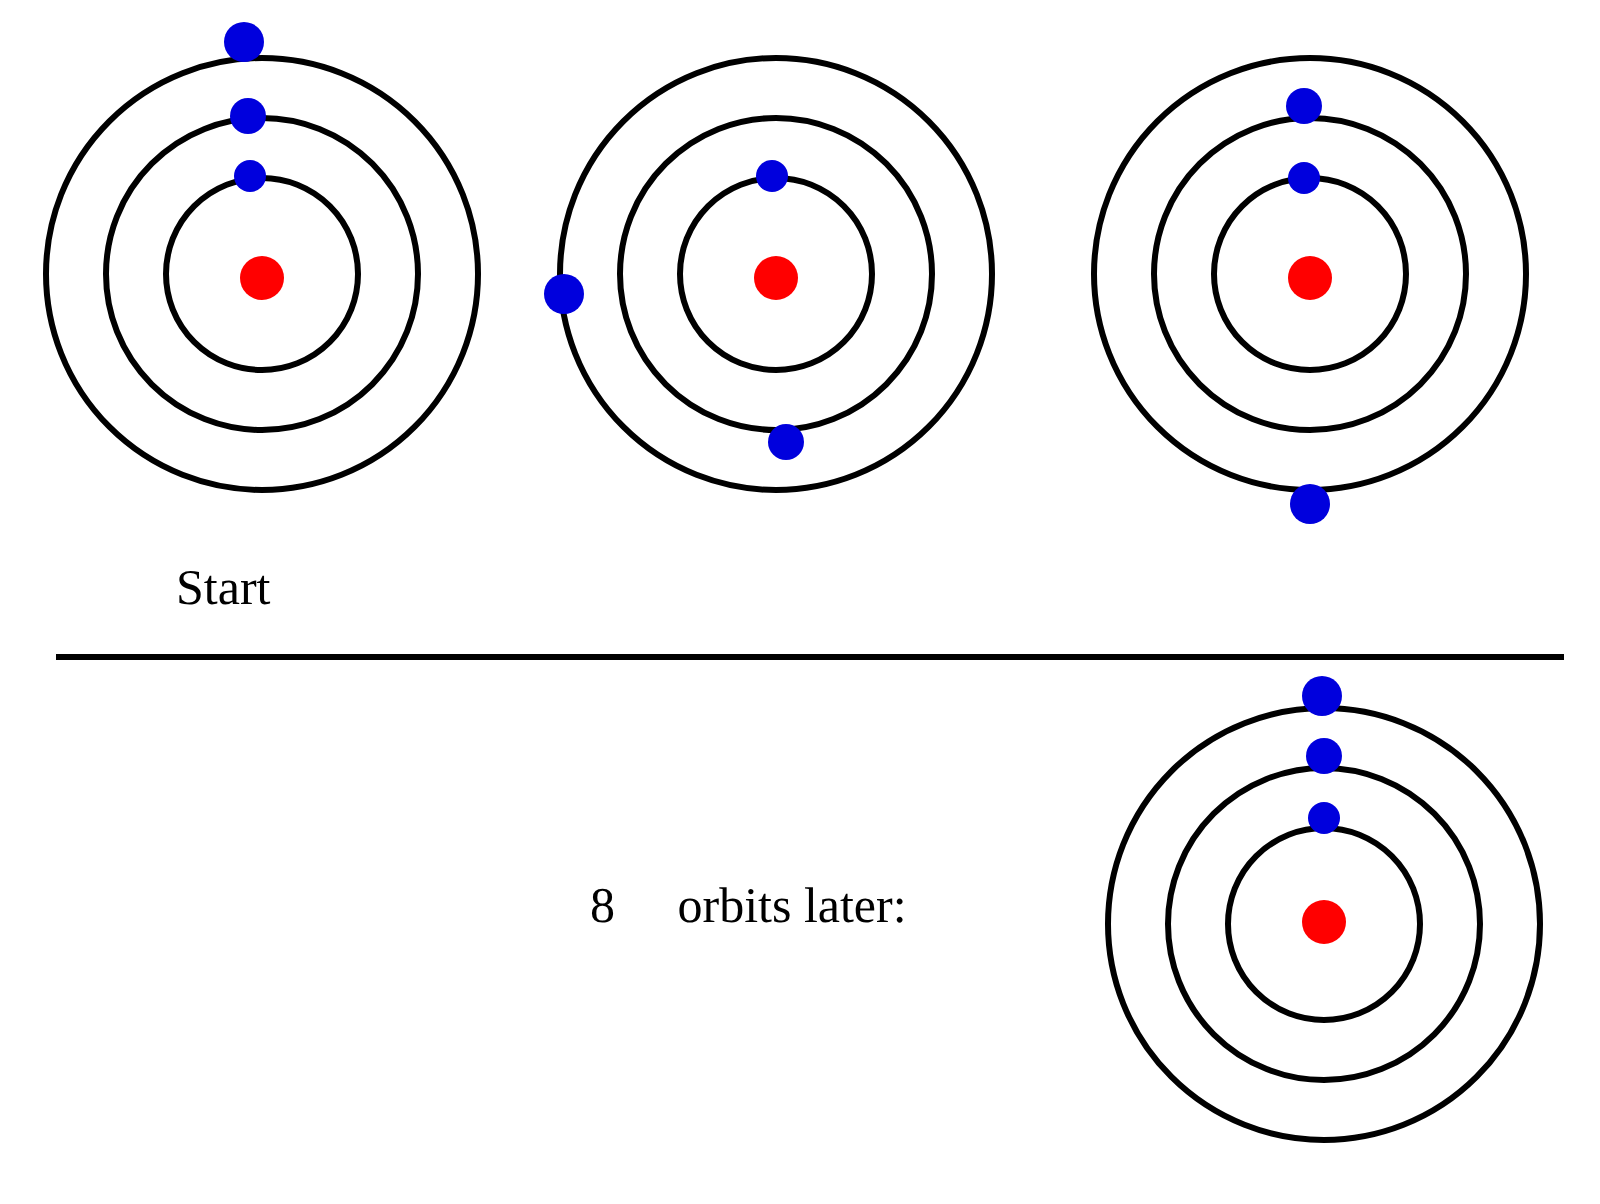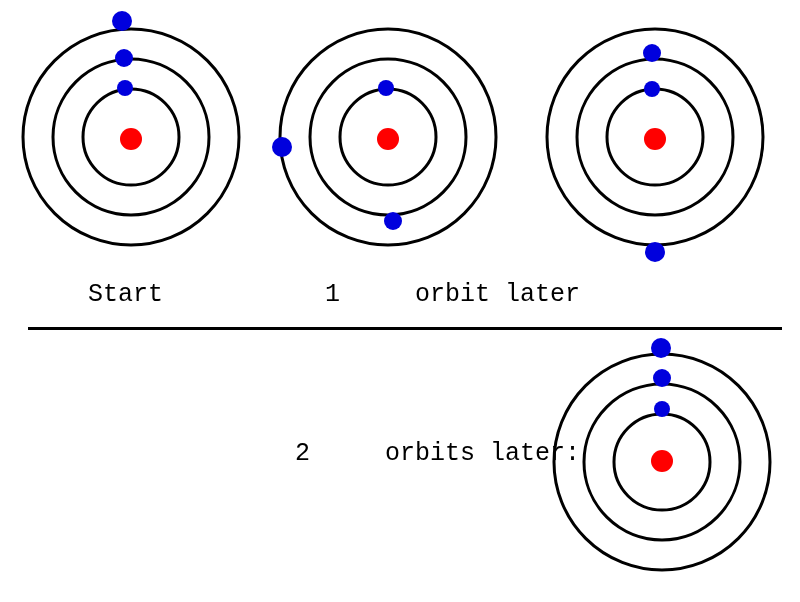--- a/index.html
+++ b/index.html
@@ -32,21 +32,21 @@
   .nucleus {
     stroke: none;
   }
   .electron {
     stroke: none;
   }
   .caption {
     position: absolute;
     white-space: pre;
     color: #000000;
-    font-family: Liberation Mono, monospace;
+    font-family: Liberation Serif, serif;
     font-size: 25px;
     line-height: 1;
   }
   .caption-start   { left: 88px;  top: 282px; }
   .caption-one     { left: 325px; top: 282px; }
   .caption-two     { left: 570px; top: 282px; }
   .caption-four    { left: 295px; top: 441px; }
   .divider {
     position: absolute;
     left: 28px;
@@ -91,25 +91,24 @@
       <circle class="shell" cx="655" cy="137" r="78" stroke-width="3" stroke="#000000"></circle>
       <circle class="shell" cx="655" cy="137" r="48" stroke-width="3" stroke="#000000"></circle>
       <circle class="nucleus" cx="655" cy="139" r="11" fill="#ff0000"></circle>
       <circle class="electron" cx="652" cy="89" r="8" fill="#0000dd"></circle>
       <circle class="electron" cx="652" cy="53" r="9" fill="#0000dd"></circle>
       <circle class="electron" cx="655" cy="252" r="10" fill="#0000dd"></circle>
     </svg>
   </div>
 
   <div class="caption caption-start">Start</div>
-  <div class="caption caption-one">1     orbit later</div>
 
   <div class="divider" style="background: rgb(0, 0, 0);"></div>
 
-  <div class="caption caption-four">2     orbits later:</div>
+  <div class="caption caption-four">8     orbits later:</div>
 
   <div class="atom" style="left:530px; top:330px;">
     <svg width="270" height="272" viewBox="530 330 270 272">
       <circle class="shell" cx="662" cy="462" r="108" stroke-width="3" stroke="#000000"></circle>
       <circle class="shell" cx="662" cy="462" r="78" stroke-width="3" stroke="#000000"></circle>
       <circle class="shell" cx="662" cy="462" r="48" stroke-width="3" stroke="#000000"></circle>
       <circle class="nucleus" cx="662" cy="461" r="11" fill="#ff0000"></circle>
       <circle class="electron" cx="662" cy="409" r="8" fill="#0000dd"></circle>
       <circle class="electron" cx="662" cy="378" r="9" fill="#0000dd"></circle>
       <circle class="electron" cx="661" cy="348" r="10" fill="#0000dd"></circle>

